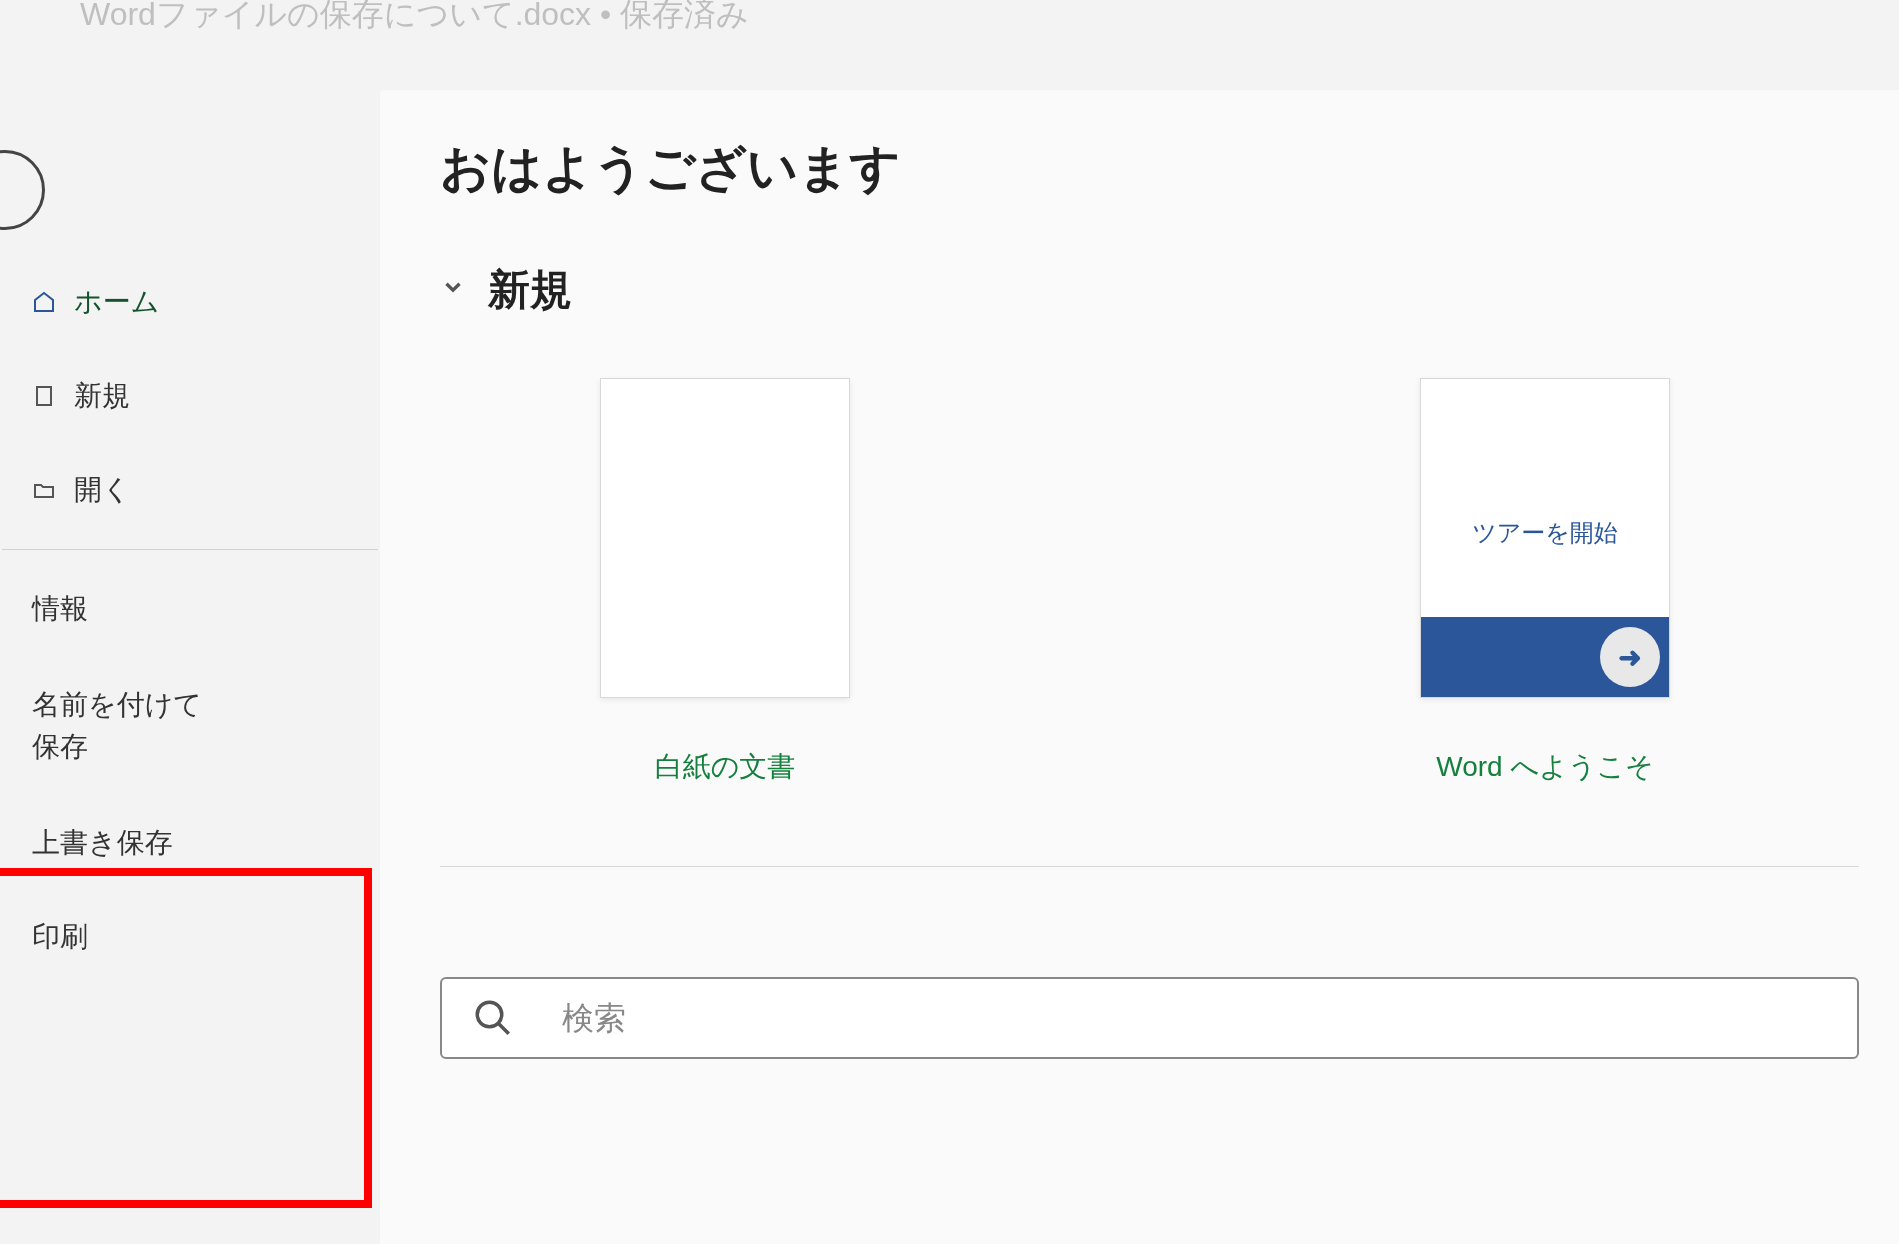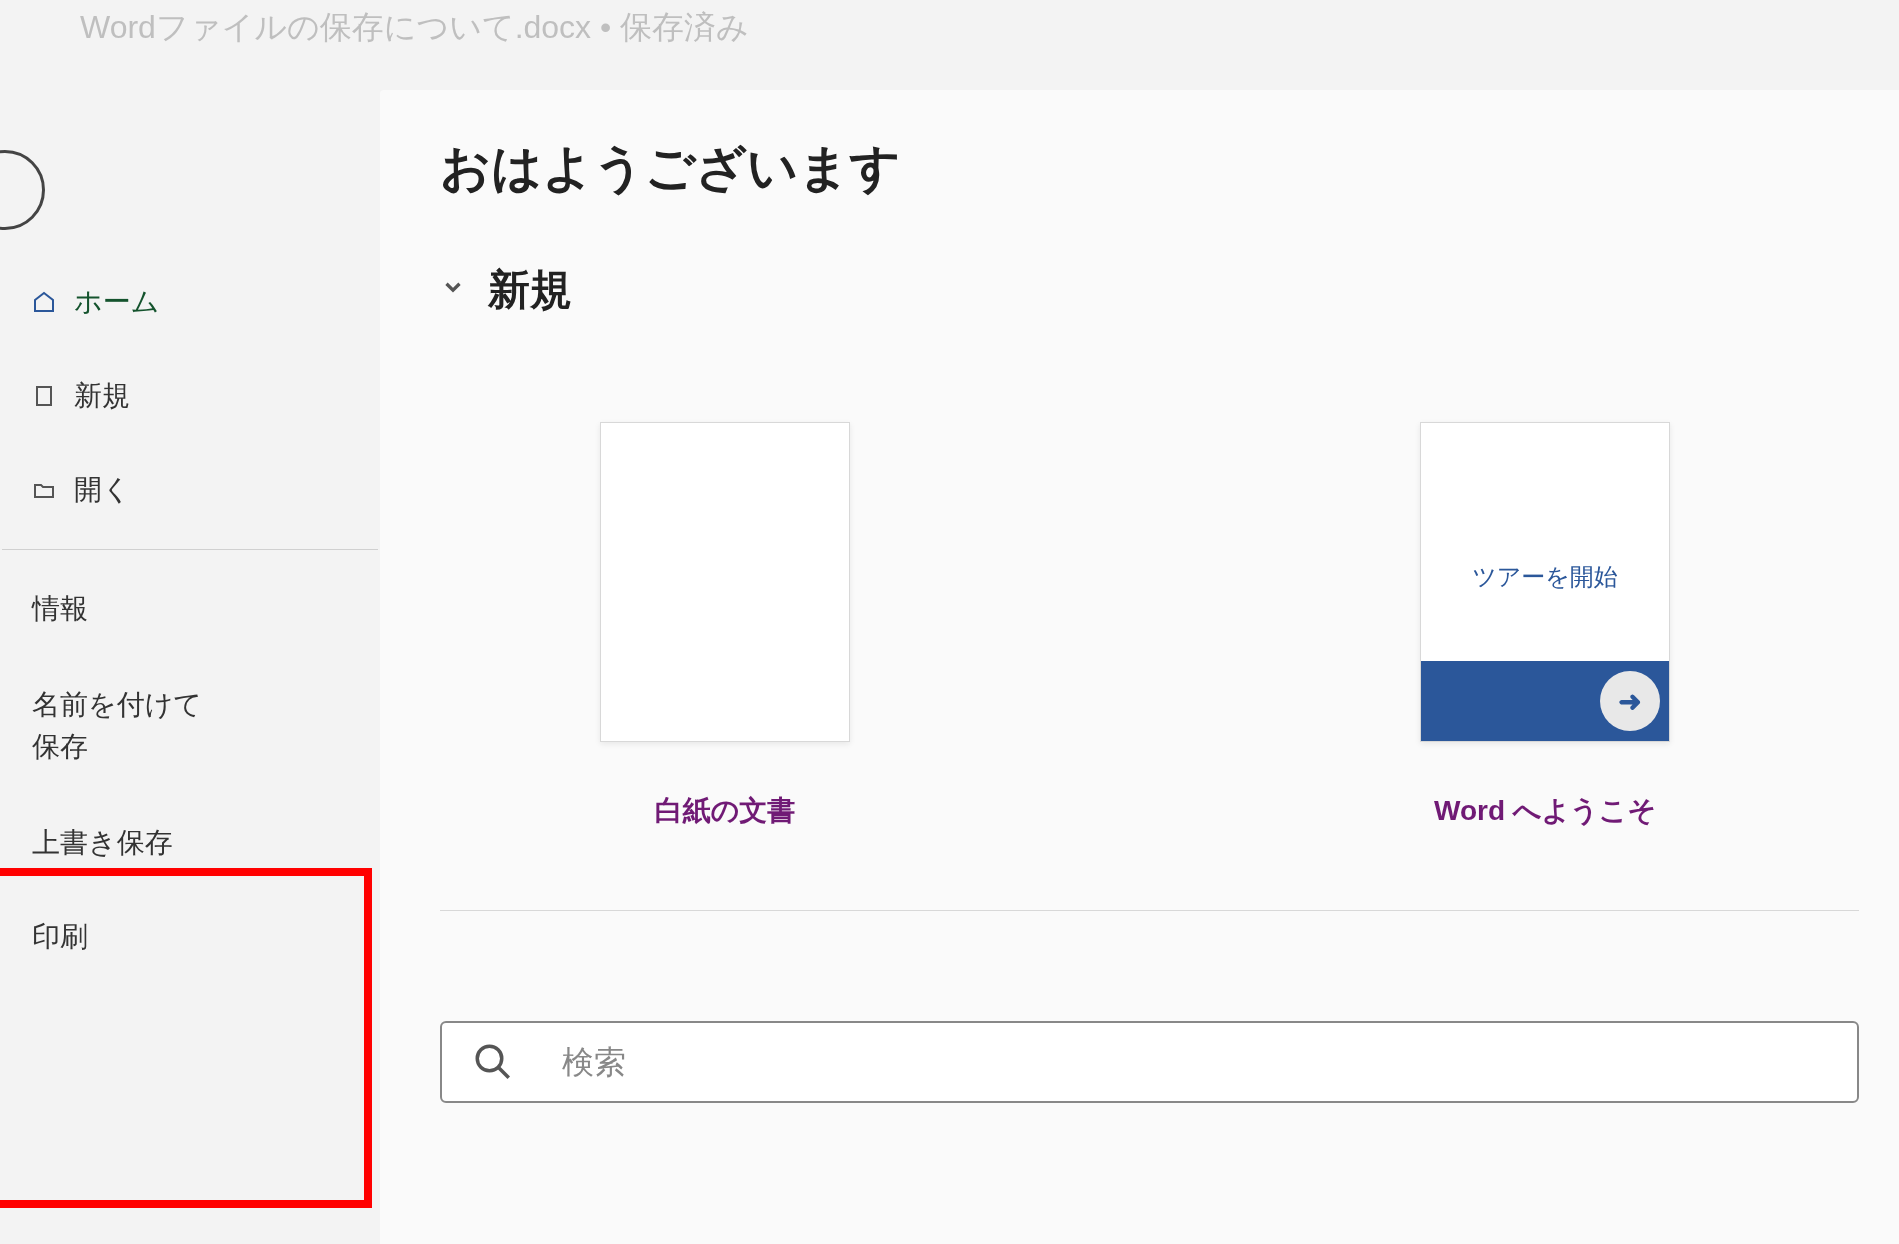--- a/index.html
+++ b/index.html
@@ -13,21 +13,21 @@
       width: 1899px;
       height: 1244px;
       overflow: hidden;
     }
     .title-bar {
       height: 50px;
       background: #f3f3f3;
       display: flex;
       align-items: flex-start;
       padding-left: 80px;
-      padding-top: 18px;
+      padding-top: 5px;
     }
     .title-text {
       font-size: 32px;
       color: #bfbfbf;
       font-weight: 400;
       position: relative;
       top: -12px;
     }
     .container {
       display: flex;
@@ -122,21 +122,20 @@
       display: flex;
       gap: 570px;
       padding-left: 160px;
       margin-bottom: 80px;
     }
     .template-card {
       display: flex;
       flex-direction: column;
       align-items: center;
       cursor: pointer;
-      margin-top: 44px;
     }
     .template-thumb {
       width: 250px;
       height: 320px;
       background: #fff;
       border: 1px solid #d8d8d8;
       box-shadow: 0 2px 6px rgba(0,0,0,0.08);
       margin-bottom: 50px;
       position: relative;
     }
@@ -172,22 +171,22 @@
       justify-content: center;
       margin-right: 4px;
     }
     .welcome-arrow {
       font-size: 28px;
       color: #2b579a;
       font-weight: bold;
     }
     .template-label {
       font-size: 28px;
-      font-weight: 700;
-      color: #701a75;
+      font-weight: 400;
+      color: #15803d;
     }
     .hr-divider {
       height: 1px;
       background: #d8d8d8;
       margin-bottom: 110px;
     }
     .search-box {
       display: flex;
       align-items: center;
       border: 2px solid #888;

